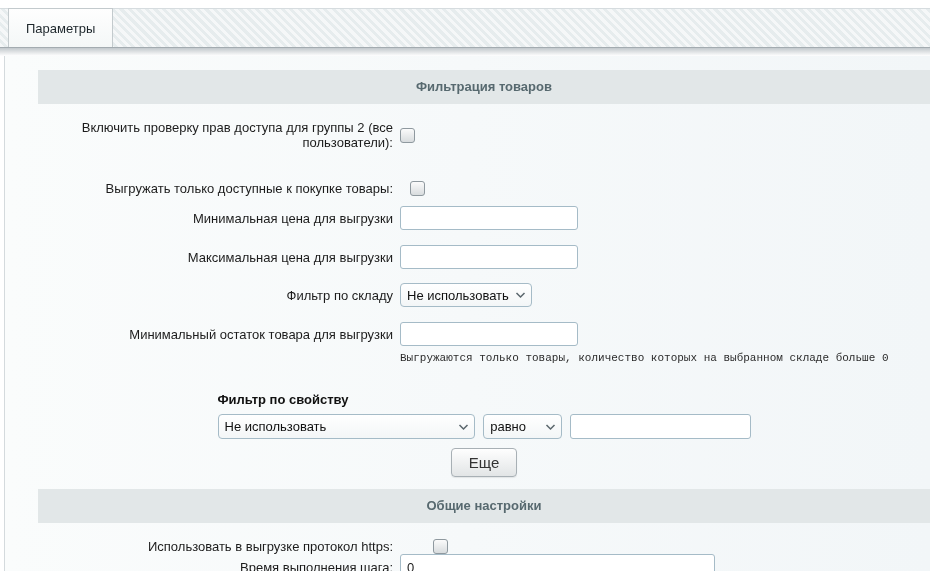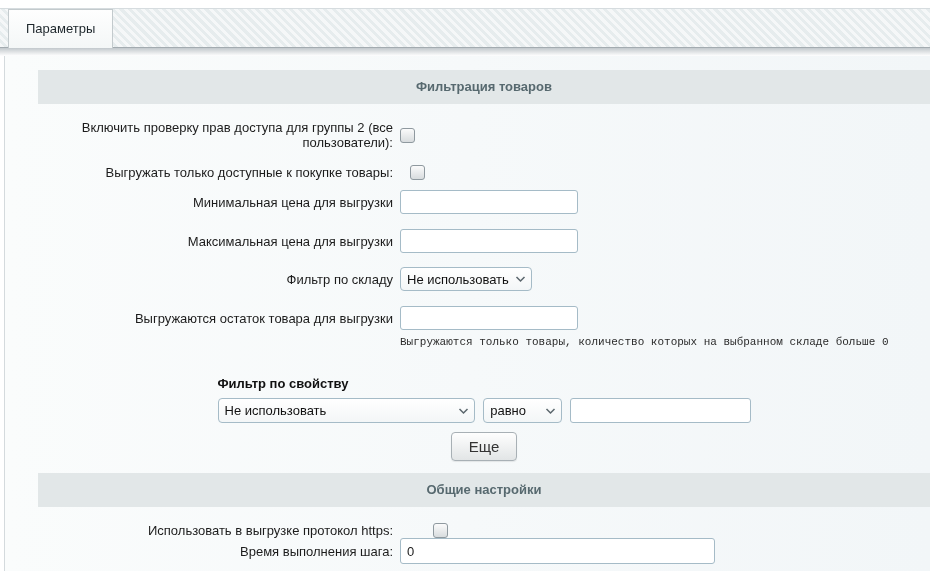--- a/index.html
+++ b/index.html
@@ -10,21 +10,21 @@
   }
   .stage { width: 930px; height: 581px; padding-top: 8px; background: #fff; }
 
   
   .tab-bar {
     height: 40px;
     background-color: #edf1f2;
     background-image: repeating-linear-gradient(45deg, rgba(255,255,255,.45) 0 3px, rgba(222,230,232,.45) 3px 6px);
     border-top: 1px solid #d6dcdf;
     border-bottom: 1px solid #a3abb0;
-    display: flex; align-items: center;
+    display: flex; align-items: flex-end;
   }
   .tab {
     margin-left: 8px; height: 39px;
     background: linear-gradient(#fefefe, #f4f7f7);
     border: 1px solid #c3cacd; border-bottom: none;
     display: flex; align-items: center; padding: 0 17px; cursor: pointer;
   }
   .tab-label { color: #1e272c; white-space: nowrap; }
   .tab-bar-shadow { height: 8px; background: linear-gradient(#c2c8cc, rgba(243,247,249,0)); }
 
@@ -42,21 +42,21 @@
     background: #e2e7e8; text-align: center;
     font-weight: bold; color: #57696f;
   }
   .section-band.second { margin-top: 12px; }
 
   .row { display: grid; grid-template-columns: 355px 1fr; column-gap: 7px; align-items: center; }
   .lbl { text-align: right; line-height: 15px; color: #1c1c1c; }
   .ctl { display: flex; align-items: center; }
 
   .r1 { margin-top: 16px; }
-  .r2 { margin-top: 15px; gap: 17px; }
+  .r2 { margin-top: 31px; gap: 17px; }
   .r3 { margin-top: 10px; }
   .r4 { margin-top: 15px; }
   .r5 { margin-top: 14px; }
   .r6 { margin-top: 15px; }
   .r7 { margin-top: 16px; gap: 40px; }
   .r8 { }
 
   .checkbox {
     appearance: none; -webkit-appearance: none;
     width: 15px; height: 15px; flex: 0 0 15px;
@@ -159,21 +159,21 @@
               <option>Не использовать</option>
             </select>
             <svg class="chevron" width="11" height="7" viewBox="0 0 11 7">
               <polyline points="1.5,1 5.5,5 9.5,1" fill="none" stroke="#5a666c" stroke-width="1.5"></polyline>
             </svg>
           </span>
         </div>
       </div>
 
       <div class="row r6">
-        <label class="lbl">Выгружаются остаток товара для выгрузки</label>
+        <label class="lbl">Минимальный остаток товара для выгрузки</label>
         <div class="ctl">
           <input type="text" class="txt w178" value="" style="">
         </div>
       </div>
 
       <div class="note">Выгружаются только товары, количество которых на выбранном складе больше 0</div>
 
       <div class="prop-block">
         <div class="prop-label">Фильтр по свойству</div>
         <div class="prop-controls">

